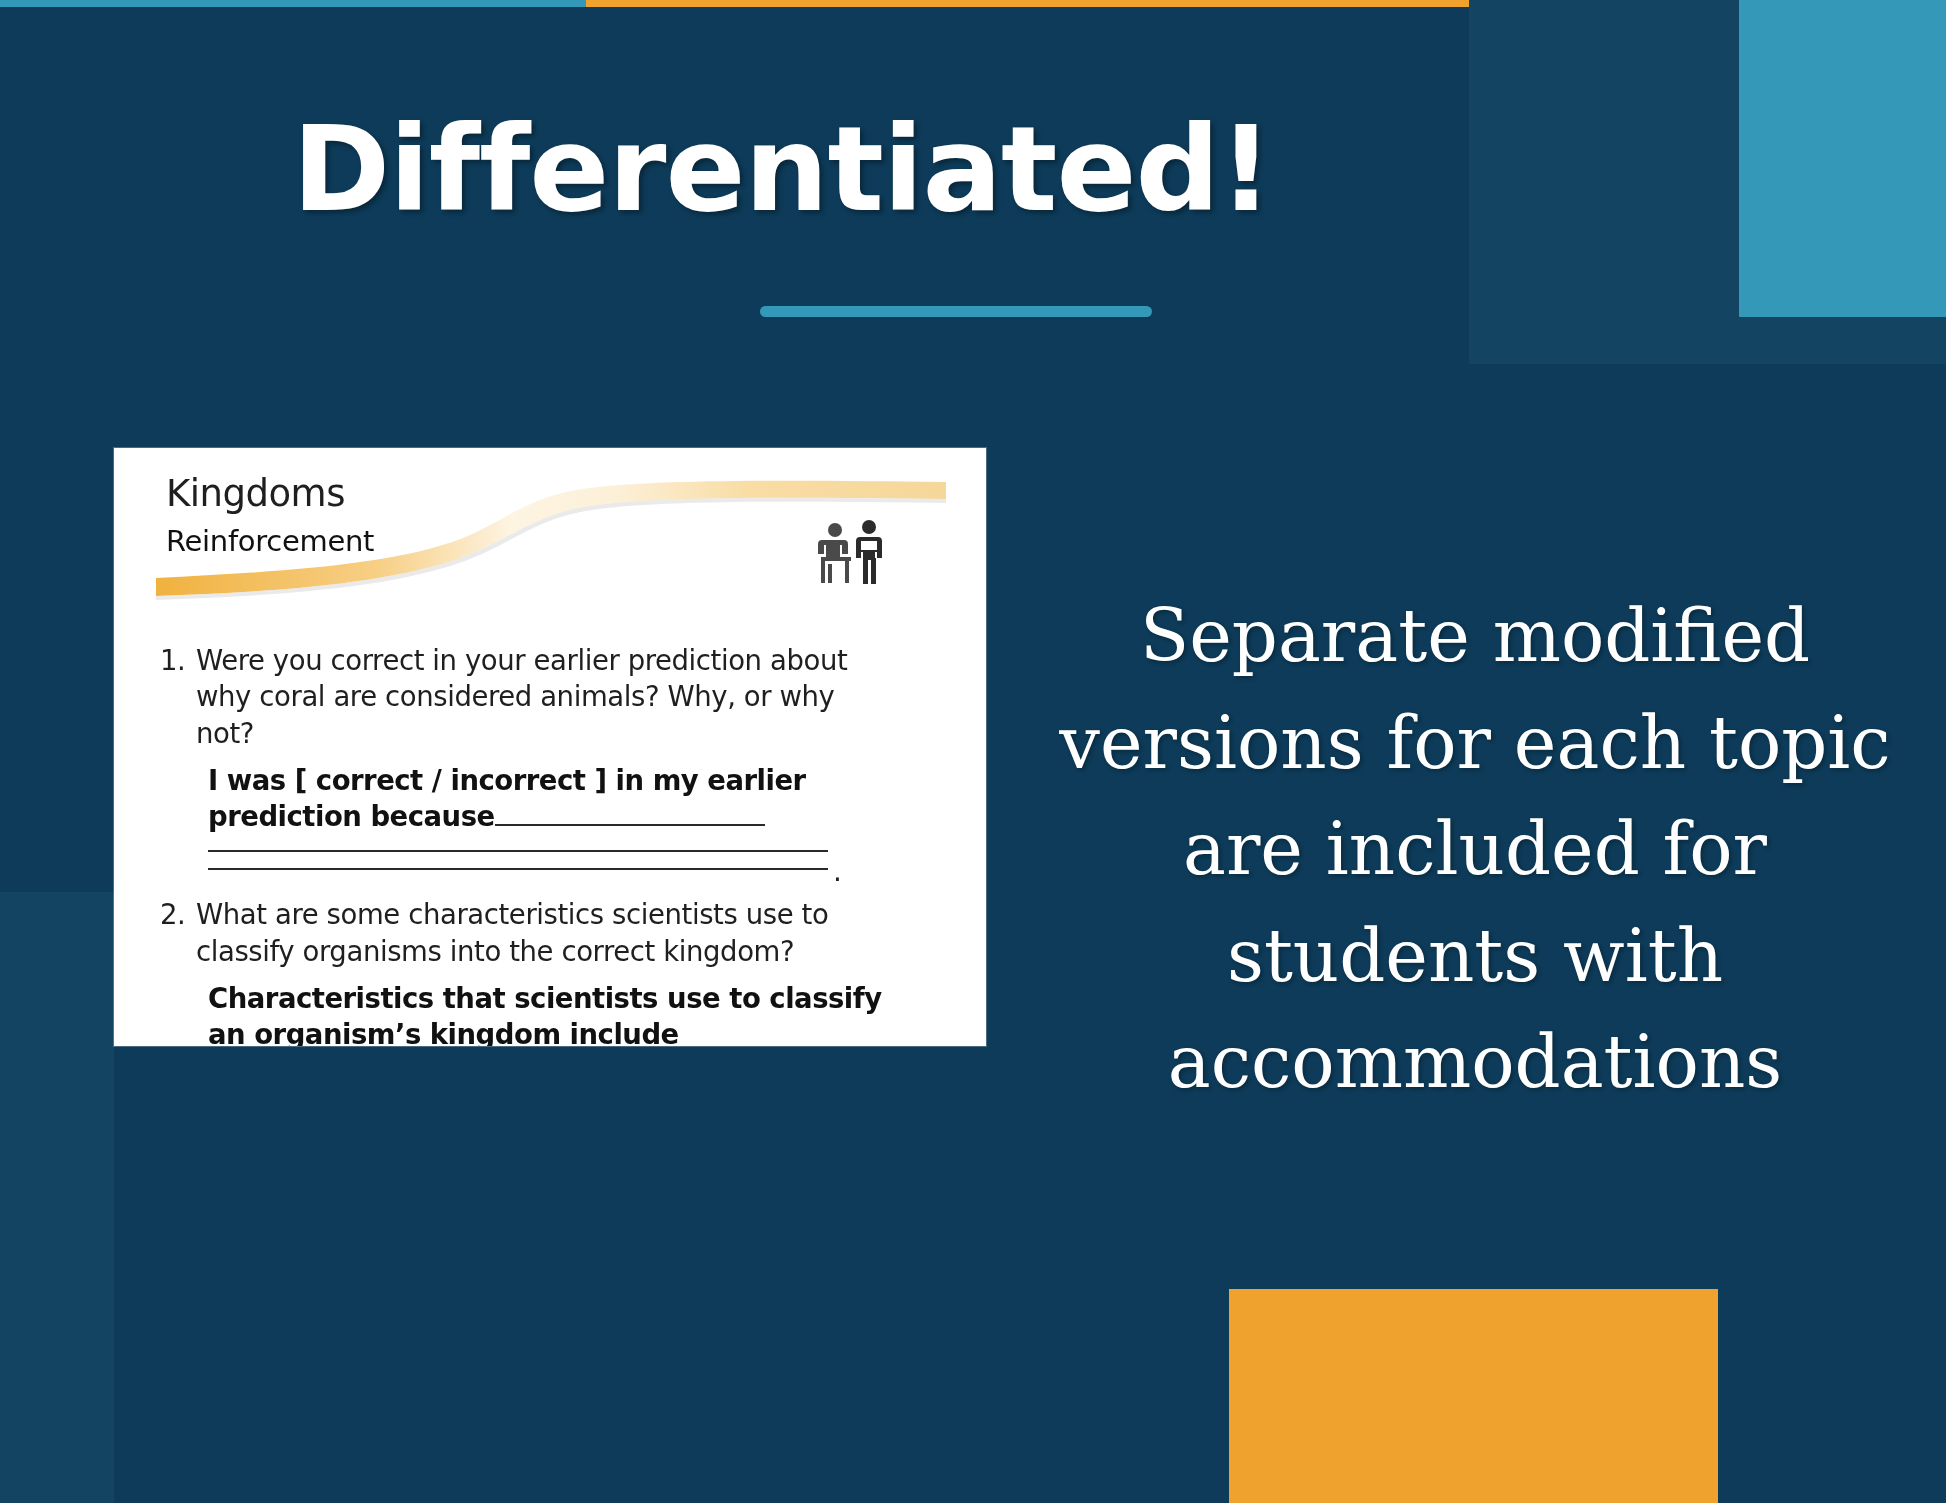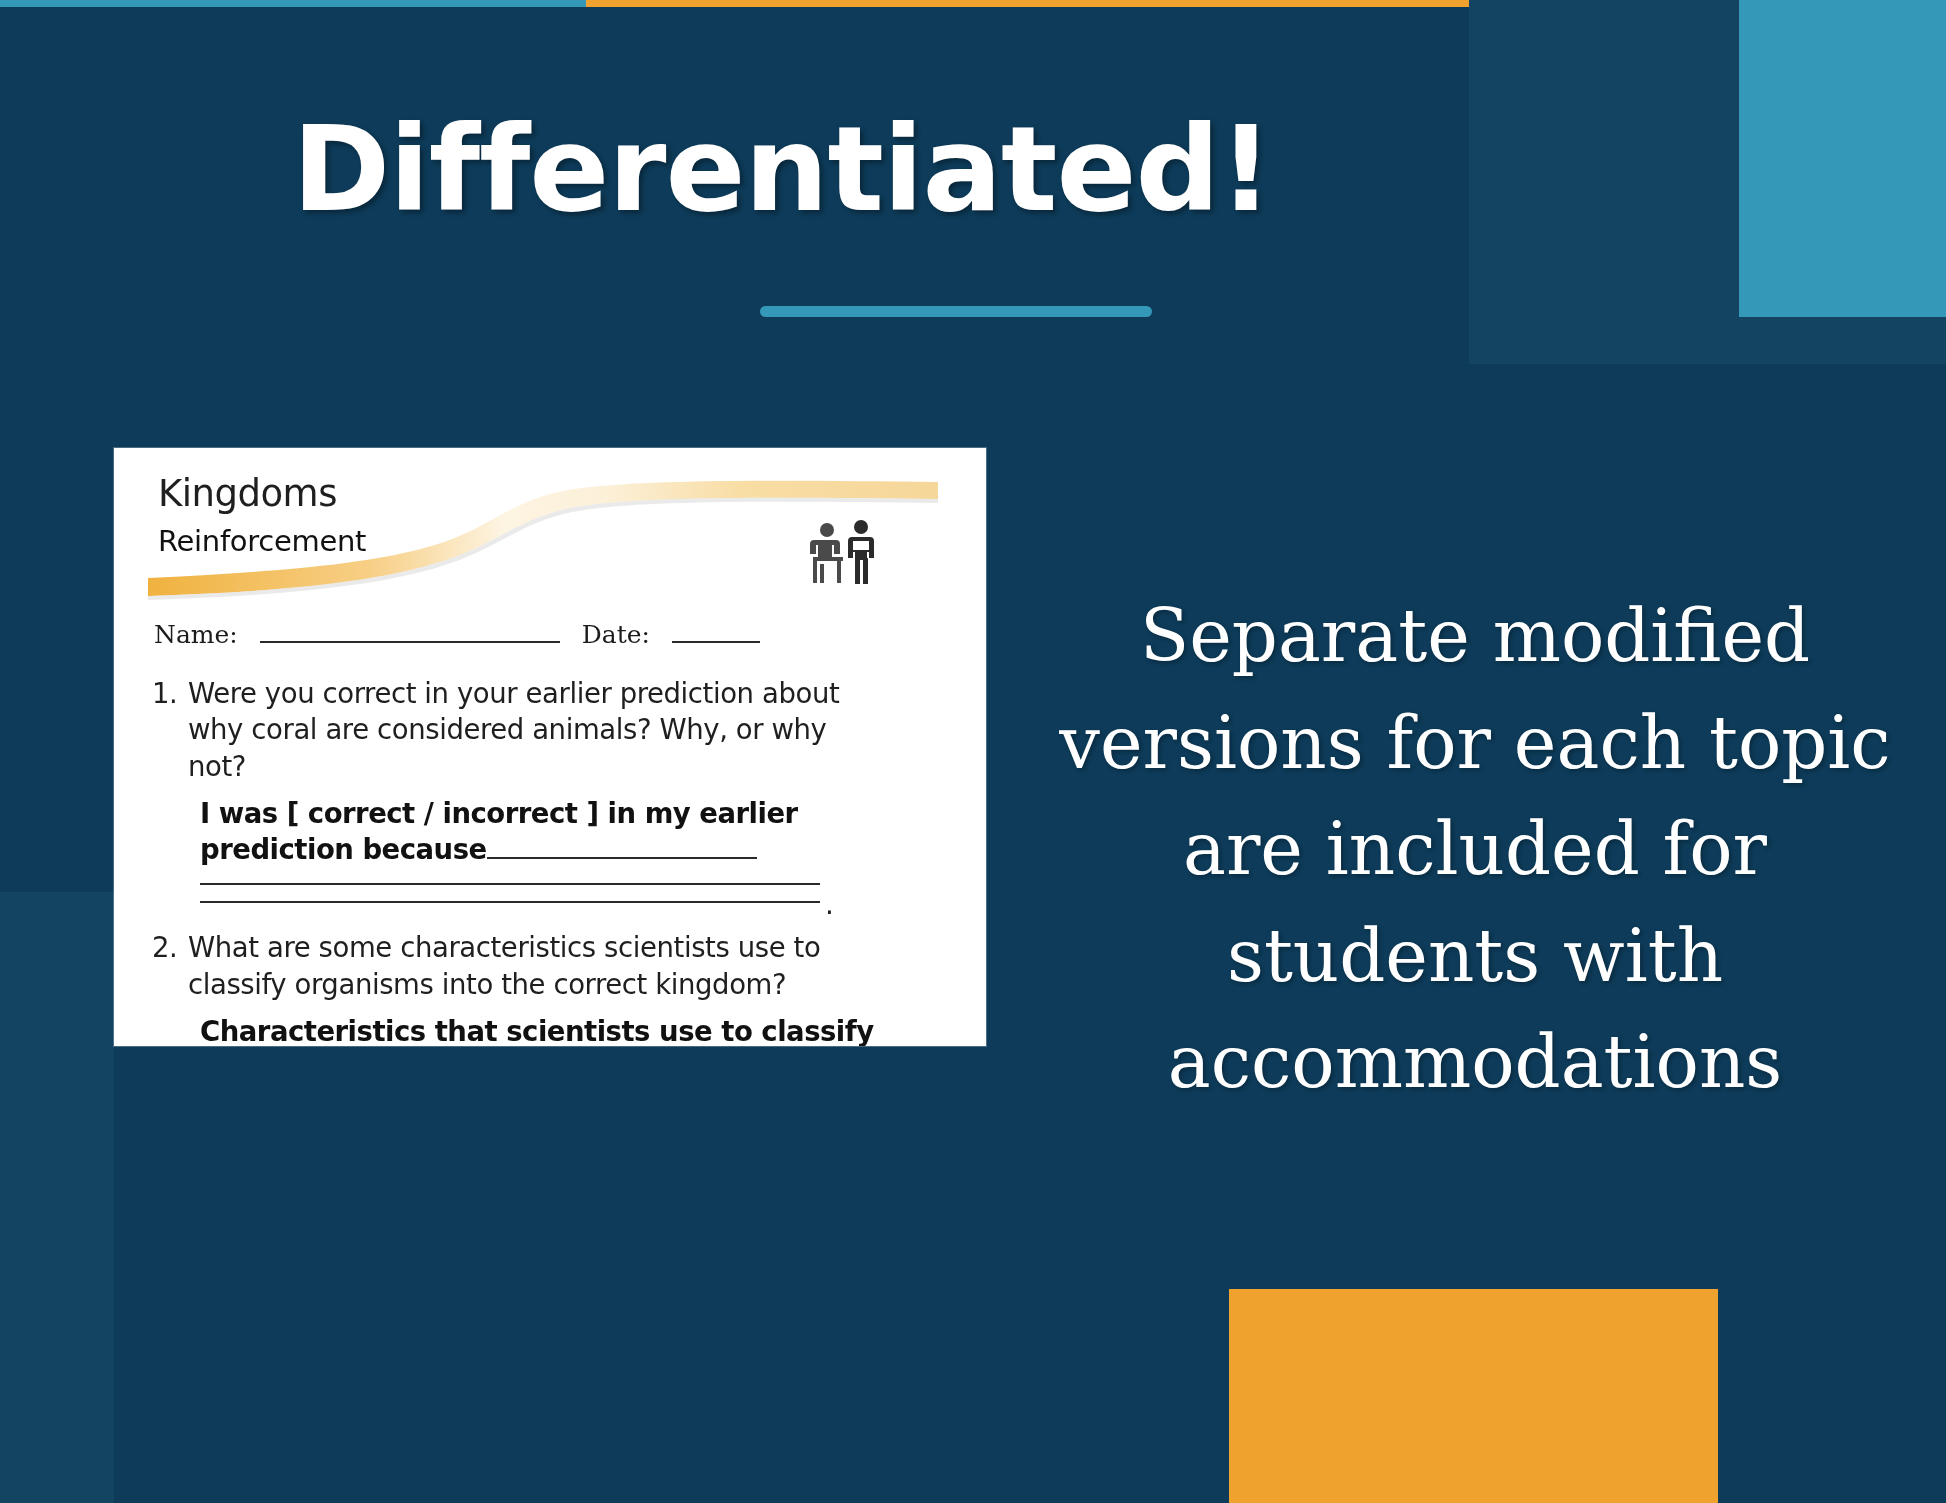--- a/index.html
+++ b/index.html
@@ -119,21 +119,21 @@
     left: 114px;
     top: 448px;
     width: 872px;
     height: 598px;
     background: #ffffff;
     overflow: hidden;
     box-shadow: 0 0 0 1px rgba(255,255,255,0.25);
   }
   .ws-inner {
     position: absolute;
-    left: 4px;
+    left: 12px;
     top: 0;
     width: 800px;
     padding: 20px 26px 0 26px;
     box-sizing: border-box;
     color: #1d1d1d;
   }
 
   .ws-head {
     position: relative;
     height: 148px;
@@ -296,23 +296,20 @@
           <g fill="#2b2b2b">
             <circle cx="57" cy="9" r="7"></circle>
             <path d="M48,19 h18 a4,4 0 0 1 4,4 v17 h-5 v-18 h-2 v20 h-12 v-20 h-2 v18 h-5 v-17 a4,4 0 0 1 4,-4 z"></path>
             <rect x="51" y="40" width="5" height="26"></rect>
             <rect x="59" y="40" width="5" height="26"></rect>
             <rect x="48" y="22" width="18" height="11" fill="#ffffff" stroke="#2b2b2b" stroke-width="2"></rect>
           </g>
         </svg>
       </div>
 
-      <div class="ws-nameline">
-        <span>Name:</span><span class="gap-sm"></span><span class="rule rule-name"></span><span class="gap-sm"></span><span>Date:</span><span class="gap-sm"></span><span class="rule rule-date"></span>
-      </div>
 
       <div class="ws-q">
         <div class="num">1.</div>
         <div class="qtext">Were you correct in your earlier prediction about why coral are considered animals? Why, or why not?</div>
       </div>
       <div class="ws-ans">
         <span>I was [ correct / incorrect ] in my earlier prediction because</span><span class="inline-rule"></span>
       </div>
       <div class="ws-blank"></div>
       <div class="ws-blank last"></div>

